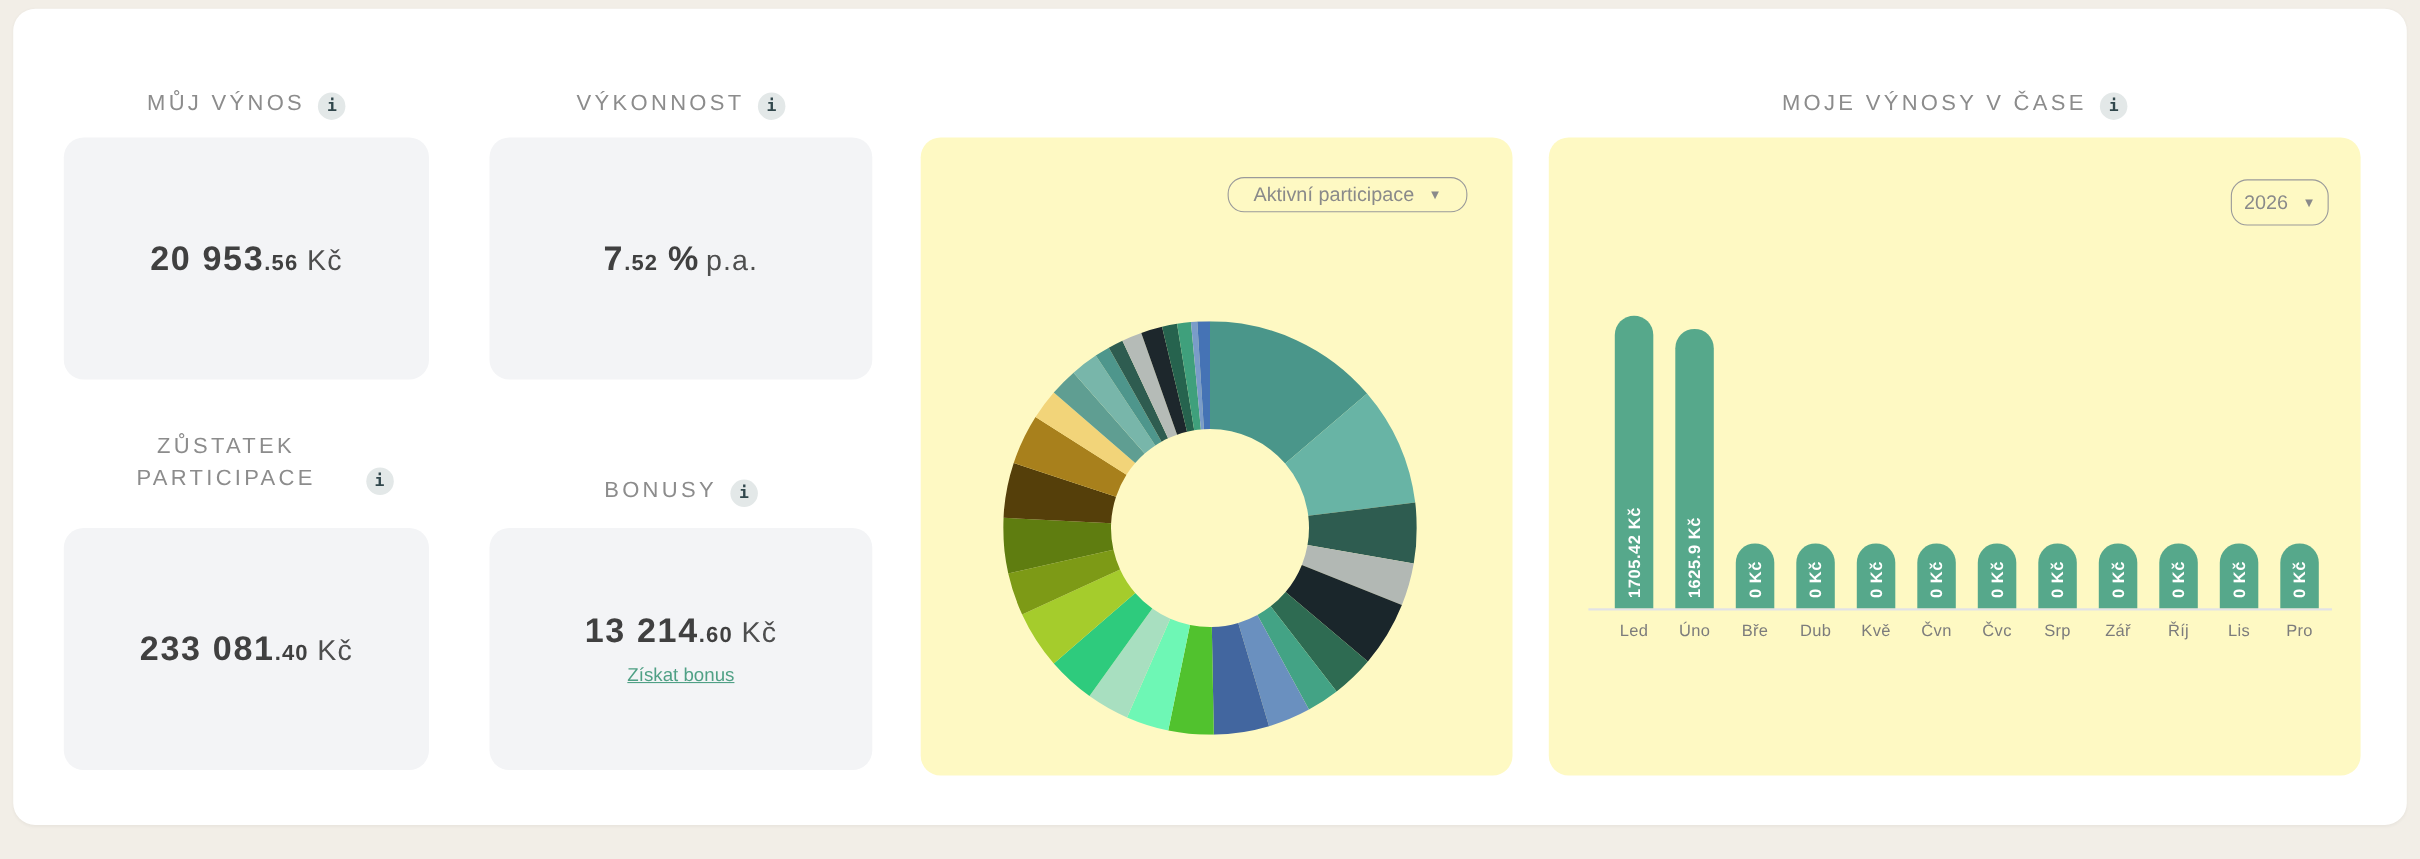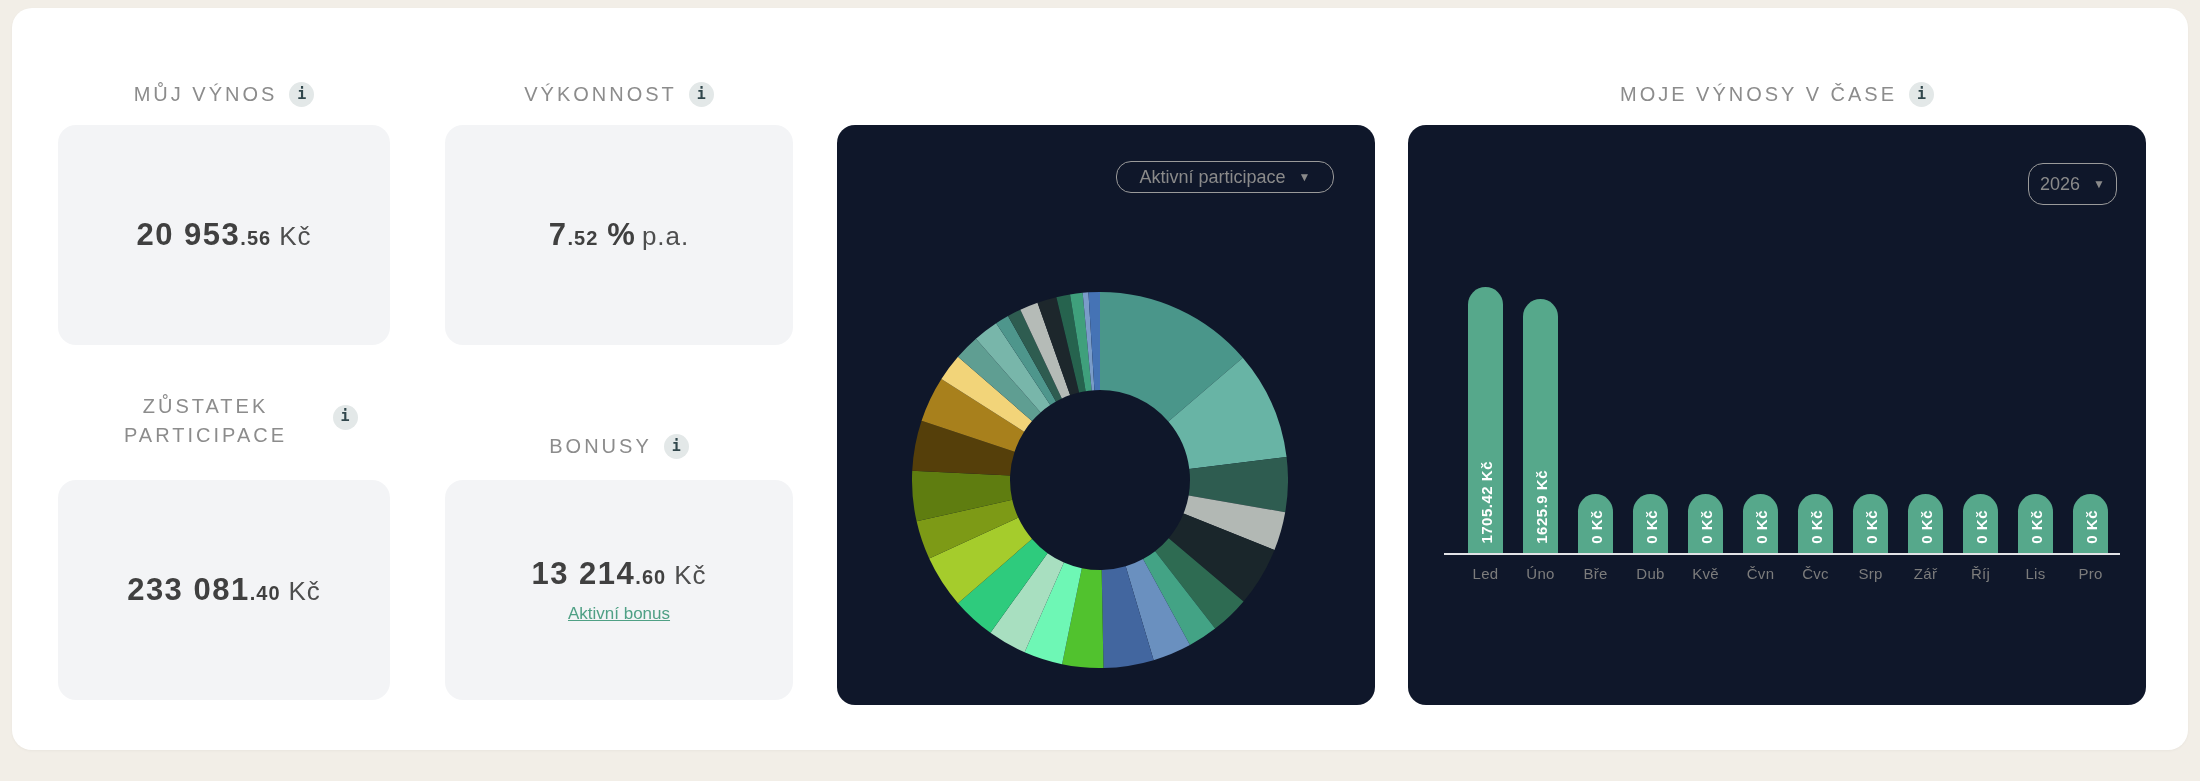--- a/index.html
+++ b/index.html
@@ -5,21 +5,21 @@
   html,body{margin:0;padding:0;}
   body{
     font-family:"Liberation Sans","DejaVu Sans",sans-serif;
     background:#F2EEE7;
   }
   .stage{position:relative;width:2200px;height:781px;background:#F2EEE7;overflow:hidden;}
   .main-panel{position:absolute;left:12px;top:8px;width:2176px;height:742px;background:#FFFFFF;border-radius:20px;box-shadow:0 1px 3px rgba(0,0,0,0.04);}
 
   
   .title-row{
-    position:absolute;display:flex;align-items:center;justify-content:center;gap:12px;
+    position:absolute;display:flex;align-items:flex-end;justify-content:center;gap:12px;
     color:#8C8C8C;font-size:20px;letter-spacing:3px;line-height:1.45;
   }
   .title-text{white-space:nowrap;}
   .title-text.wrap{white-space:normal;width:230px;text-align:center;}
   .info-badge{
     width:25px;height:25px;border-radius:50%;background:#E3E8E8;color:#31474C;
     font-family:"DejaVu Sans Mono",monospace;font-weight:bold;font-size:15px;
     display:flex;align-items:center;justify-content:center;letter-spacing:0;flex:0 0 auto;
     cursor:pointer;
   }
@@ -31,21 +31,21 @@
   }
   .stat-value{color:#404040;white-space:nowrap;}
   .sv-int{font-size:31px;font-weight:bold;letter-spacing:1.5px;}
   .sv-dec{font-size:20px;font-weight:bold;letter-spacing:1px;}
   .sv-cur{font-size:26px;font-weight:400;margin-left:8px;opacity:0.92;letter-spacing:1px;}
   .sv-unit{font-size:31px;font-weight:bold;margin-left:9px;}
   .sv-suffix{font-size:26px;font-weight:400;margin-left:7px;opacity:0.92;letter-spacing:1px;}
   .bonus-link{margin-top:12px;color:#4FA085;font-size:17px;text-decoration:underline;cursor:pointer;}
 
   
-  .panel{position:absolute;background:#0f172a;border-radius:18px;}
+  .panel{position:absolute;background:#fef9c3;border-radius:18px;}
   .dropdown{
     position:absolute;display:flex;align-items:center;justify-content:center;gap:13px;
     border:1.5px solid #9A9A9A;border-radius:15px;color:#8A8A8A;background:transparent;
     cursor:pointer;box-sizing:border-box;
   }
   .dropdown .dd-label{font-size:18px;}
   .dropdown .dd-caret{font-size:12px;color:#8A8A8A;}
 
   
   #donut-svg{position:absolute;left:75px;top:167px;}
@@ -105,21 +105,21 @@
   </div>
 
   <div class="title-row" style="left:445px;top:432px;width:348px;">
     <span class="title-text">BONUSY</span>
     <span class="info-badge">i</span>
   </div>
   <div class="stat-card" style="left:445px;top:480px;width:348px;height:220px;">
     <div class="stat-value">
       <span class="sv-int">13 214</span><span class="sv-dec">.60</span><span class="sv-cur">Kč</span>
     </div>
-    <a class="bonus-link">Aktivní bonus</a>
+    <a class="bonus-link">Získat bonus</a>
   </div>
 
   <div class="panel" style="left:837px;top:125px;width:538px;height:580px;">
     <div class="dropdown" style="right:41px;top:36px;width:218px;height:32px;">
       <span class="dd-label">Aktivní participace</span>
       <span class="dd-caret">▼</span>
     </div>
     <svg id="donut-svg" width="376" height="376" viewBox="-188 -188 376 376">
         <path d="M0.00,-188.00 A188,188 0 0 1 142.77,-122.32 L68.35,-58.56 A90,90 0 0 0 0.00,-90.00 Z" fill="#4A968A"></path>
         <path d="M142.77,-122.32 A188,188 0 0 1 186.58,-23.10 L89.32,-11.06 A90,90 0 0 0 68.35,-58.56 Z" fill="#68B4A5"></path>

